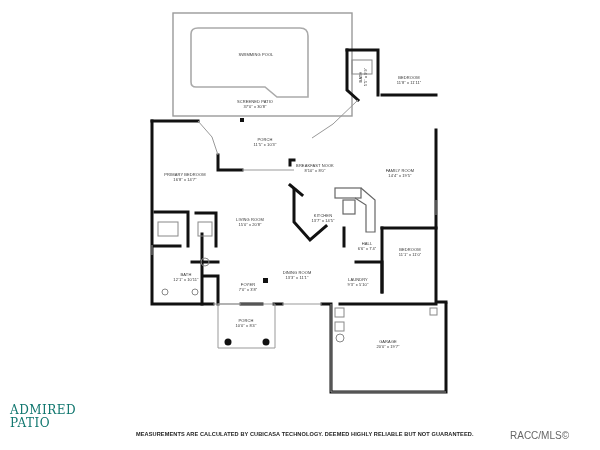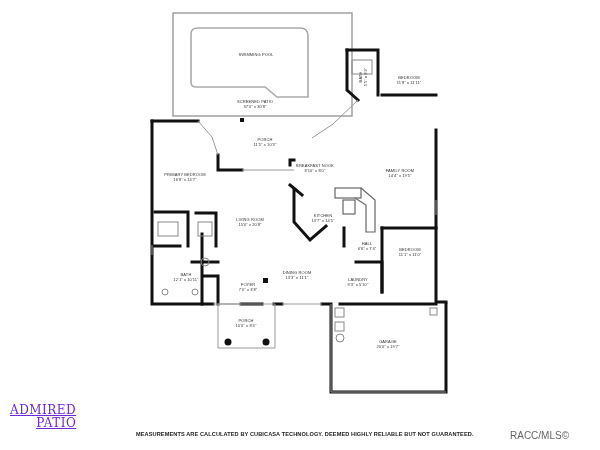--- a/index.html
+++ b/index.html
@@ -1,21 +1,21 @@
 <!DOCTYPE html>
 <html><head>
 <meta charset="utf-8">
 <style>
   html,body{margin:0;padding:0;background:#fff;}
   body{width:600px;height:450px;position:relative;overflow:hidden;font-family:"Liberation Sans",sans-serif;}
   svg.plan{position:absolute;left:0;top:0;}
   .lbl{position:absolute;text-align:center;font-size:4px;line-height:5px;color:#333;letter-spacing:0.1px;white-space:nowrap;transform:translateX(-50%);}
   .lbl .n{display:block;text-transform:uppercase;}
   .lbl .d{display:block;}
-  .logo{position:absolute;left:10px;top:404px;font-family:"DejaVu Serif",serif;color:#6d28d9;font-size:12px;line-height:13px;text-align:right;letter-spacing:0.5px;text-decoration:underline;}
+  .logo{position:absolute;left:10px;top:404px;font-family:"DejaVu Serif",serif;color:#0f766e;font-size:12px;line-height:13px;text-align:left;letter-spacing:0.5px;}
   .disclaimer{position:absolute;left:136px;top:431px;font-size:5.6px;color:#222;font-weight:bold;letter-spacing:0.1px;white-space:nowrap;}
   .mls{position:absolute;left:510px;top:430px;font-size:10px;color:#666;white-space:nowrap;text-align:right;}
 </style>
 </head>
 <body>
 
 <svg class="plan" width="600" height="450" viewBox="0 0 600 450">
 
   <g fill="none" stroke="#9a9a9a" stroke-width="1.4">
     <rect x="173" y="13" width="179" height="103"></rect>

